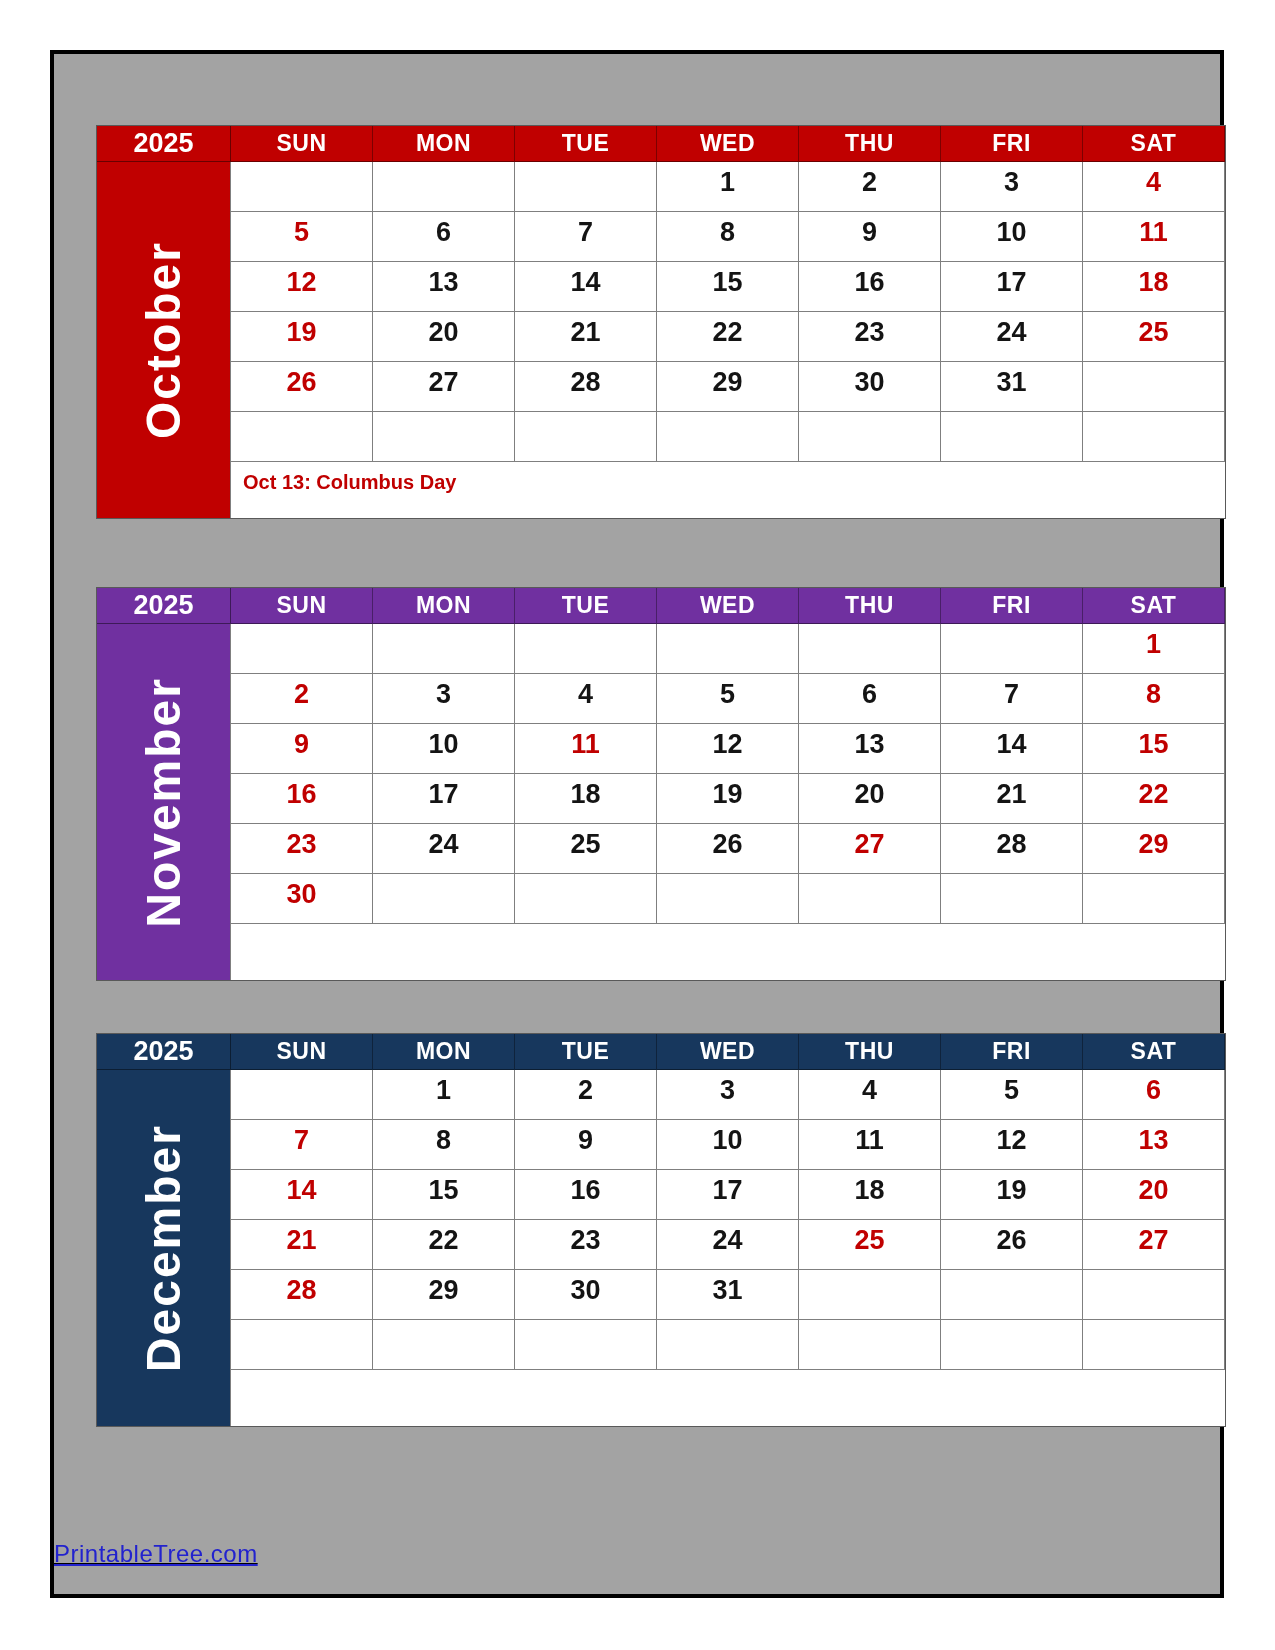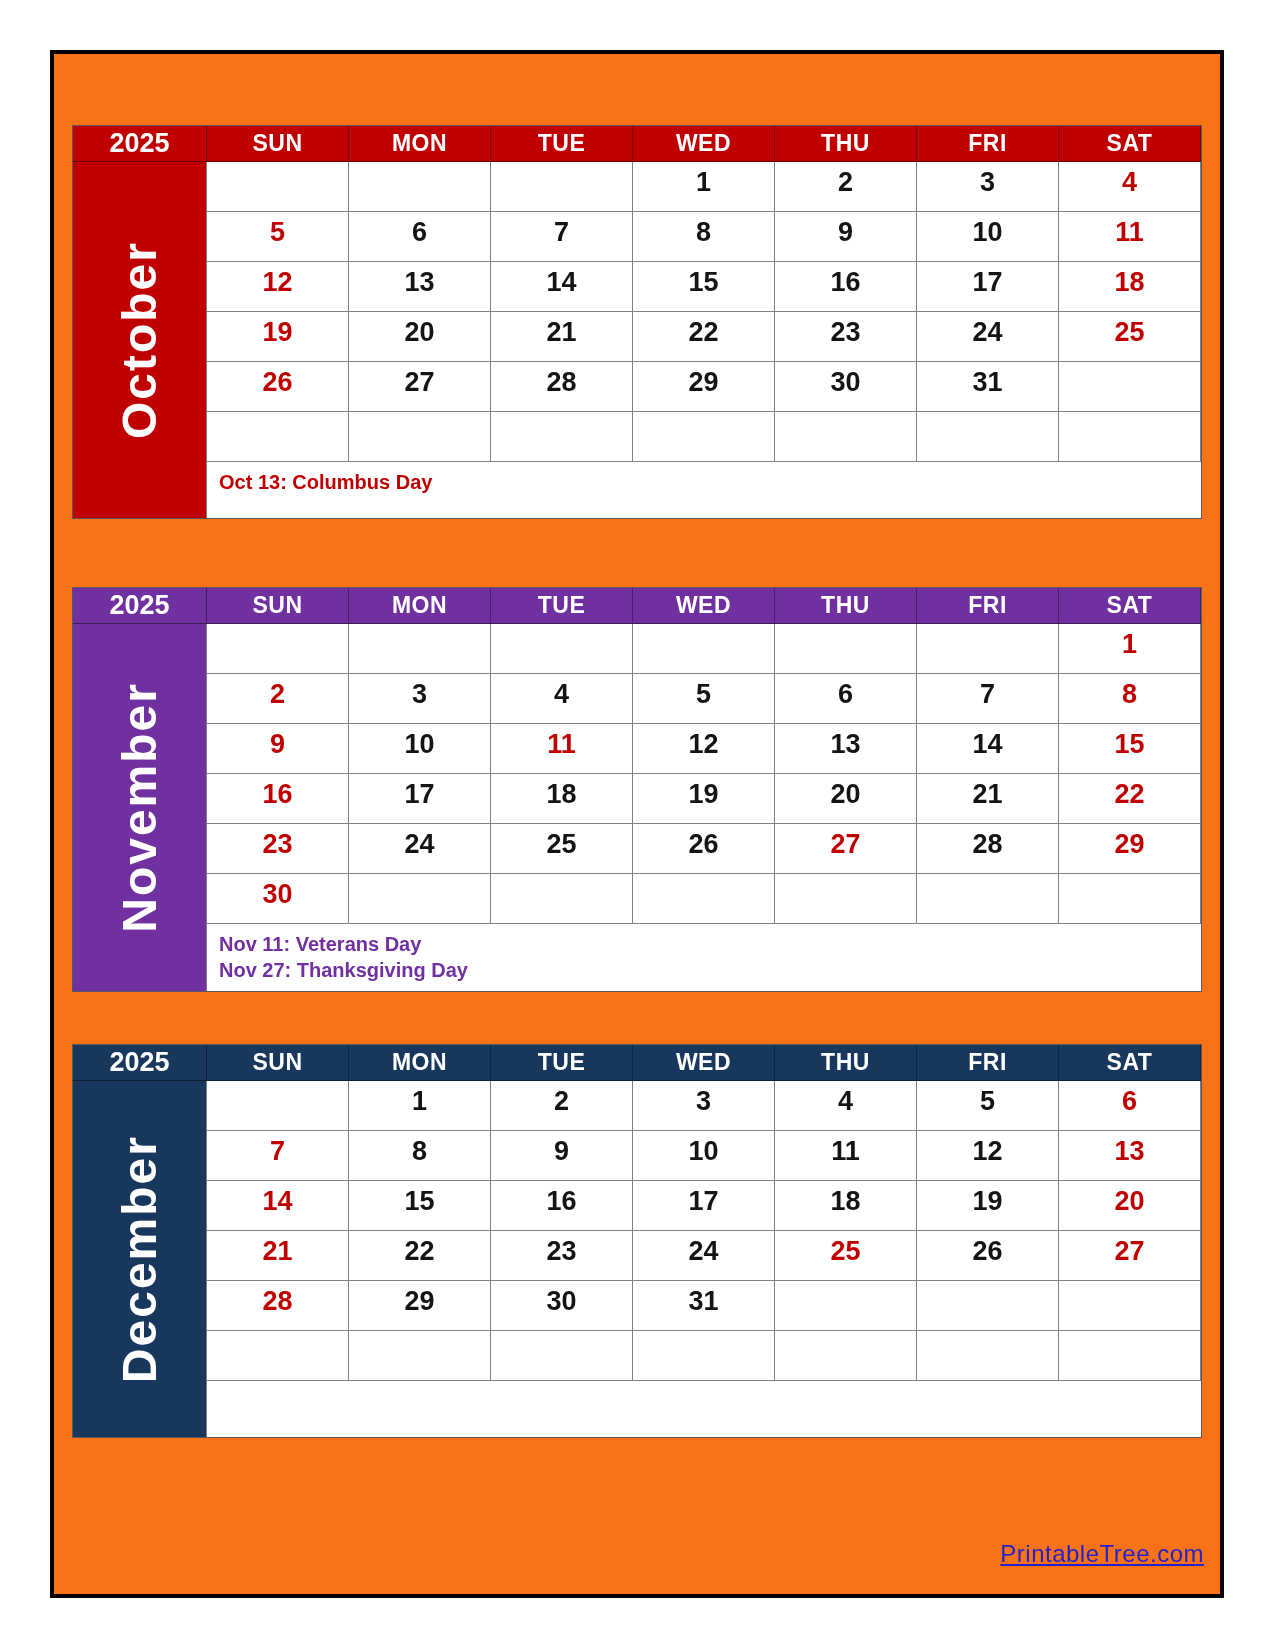--- a/index.html
+++ b/index.html
@@ -3,21 +3,21 @@
 <meta charset="utf-8">
 <style>
   html,body{margin:0;padding:0;}
   body{
     width:1275px;height:1650px;background:#ffffff;position:relative;
     font-family:"Liberation Sans","DejaVu Sans",sans-serif;
     -webkit-font-smoothing:antialiased;
   }
   .page-frame{
     position:absolute;left:50px;top:50px;width:1174px;height:1548px;
-    border:4px solid #000;box-sizing:border-box;background:#f97316;
+    border:4px solid #000;box-sizing:border-box;background:#a3a3a3;padding-left:24px;
   }
   .cal-stack{position:relative;padding-left:18px;}
   .month-table{
     display:grid;
     grid-template-columns:134px repeat(7,1fr);
     grid-template-rows:36px repeat(6,50px) minmax(56px,auto);
     width:1130px;
     border:1px solid #595959;
     box-sizing:border-box;
     background:#fff;
@@ -64,21 +64,21 @@
   .note-cell{
     grid-column:2 / -1;grid-row:8;
     background:#fff;
     padding:7px 10px 8px 12px;
     display:flex;flex-direction:column;justify-content:flex-start;
   }
   .note-line{
     font-size:20px;font-weight:bold;color:var(--accent);line-height:1.3;
   }
   .footer{
-    position:absolute;left:0;right:16px;bottom:26px;text-align:right;
+    position:absolute;left:0;right:16px;bottom:26px;text-align:left;text-decoration:underline;
   }
   .footer a{
     font-size:24px;color:#2222CE;text-decoration:underline;
     font-weight:400;letter-spacing:0.5px;cursor:pointer;
   }
 </style>
 </head>
 <body>
 
 <div class="page-frame">
@@ -188,24 +188,20 @@
         <div class="cell day-cell red" style="color: rgb(192, 0, 0);">27</div>
         <div class="cell day-cell">28</div>
         <div class="cell day-cell red" style="color: rgb(192, 0, 0);">29</div>
         <div class="cell day-cell red" style="color: rgb(192, 0, 0);">30</div>
         <div class="cell day-cell"></div>
         <div class="cell day-cell"></div>
         <div class="cell day-cell"></div>
         <div class="cell day-cell"></div>
         <div class="cell day-cell"></div>
         <div class="cell day-cell"></div>
-        <div class="cell note-cell">
-          <div class="note-line">Nov 11: Veterans Day</div>
-          <div class="note-line">Nov 27: Thanksgiving Day</div>
-        </div>
       </div>
       <div class="month-table" style="--accent: #17375D;">
         <div class="cell year-cell">2025</div>
         <div class="cell head-cell">SUN</div>
         <div class="cell head-cell">MON</div>
         <div class="cell head-cell">TUE</div>
         <div class="cell head-cell">WED</div>
         <div class="cell head-cell">THU</div>
         <div class="cell head-cell">FRI</div>
         <div class="cell head-cell">SAT</div>

